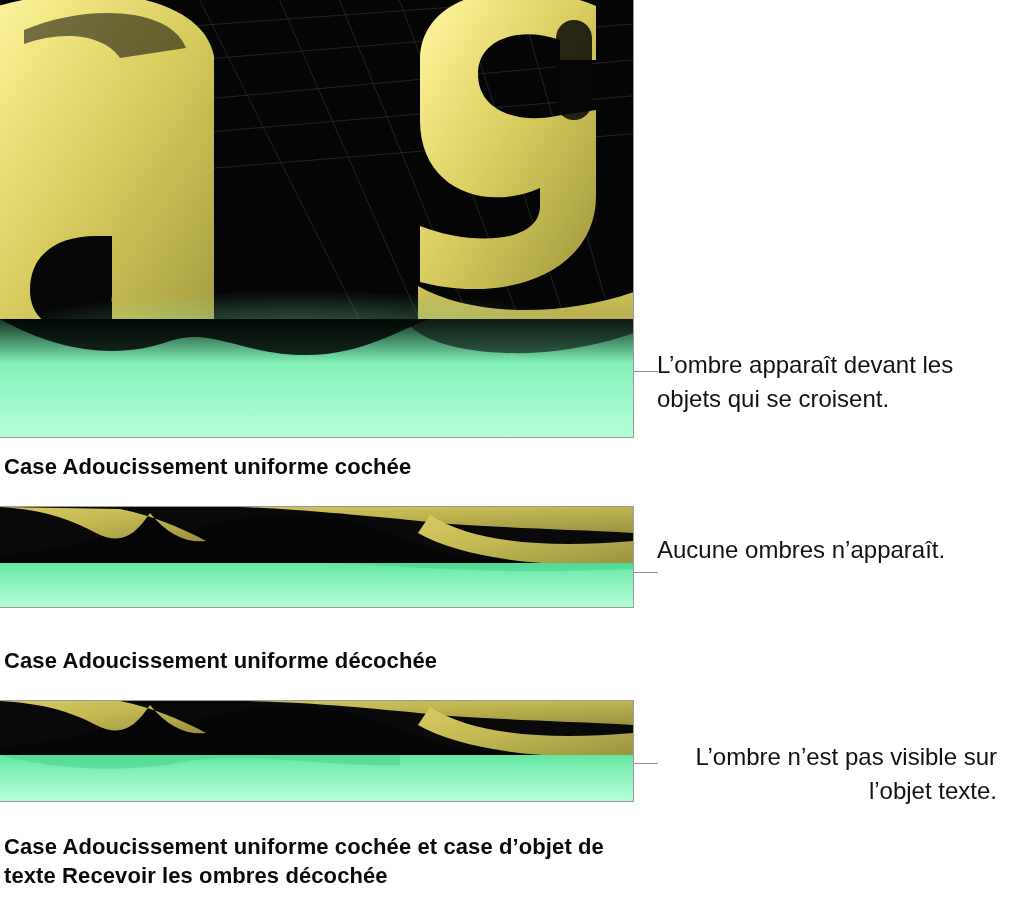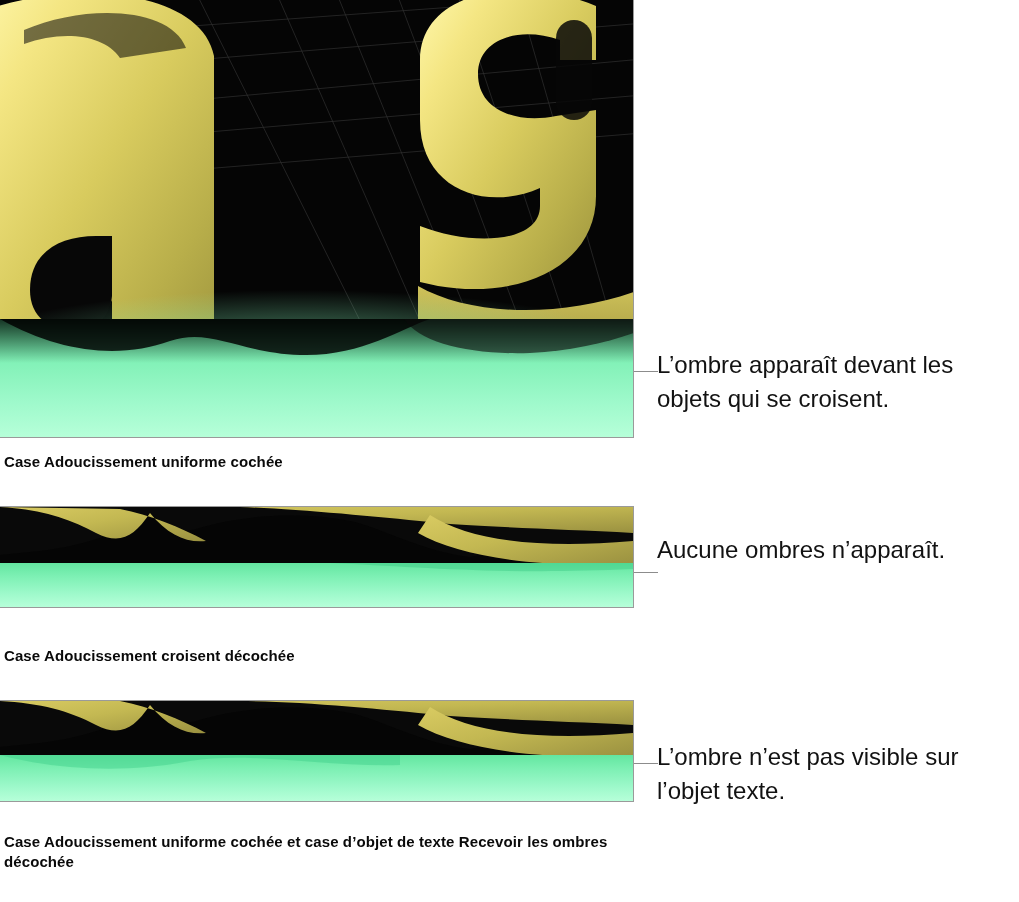--- a/index.html
+++ b/index.html
@@ -95,40 +95,40 @@
     left: 0;
     top: 0;
     width: 100%;
     height: 100%;
   }
 
   
   .caption {
     position: absolute;
     left: 4px;
-    font-size: 15px;
+    font-size: 22px;
     font-weight: 700;
     letter-spacing: .1px;
     color: #0a0a0a;
     line-height: 1.32;
   }
   #caption1 { top: 452px; }
   #caption2 { top: 646px; }
   #caption3 { top: 832px; width: 620px; }
 
   
   .callout {
     position: absolute;
     font-size: 24px;
     line-height: 1.42;
     color: #121212;
   }
   #callout1 { left: 657px; top: 348px; width: 360px; }
   #callout2 { left: 657px; top: 533px; width: 350px; }
-  #callout3 { left: 657px; top: 740px; width: 340px; }
+  #callout3 { left: 657px; top: 740px; width: 340px; text-align: right; }
 
   
   .leader {
     position: absolute;
     height: 1px;
     background: #8c8c8c;
   }
   #leader1 { left: 634px; top: 371px; width: 24px; }
   #leader2 { left: 634px; top: 572px; width: 24px; }
   #leader3 { left: 634px; top: 763px; width: 24px; }
@@ -234,21 +234,21 @@
       <path d="M430 8 C470 34 540 42 634 34 L634 56 C540 62 460 50 418 26 Z" fill="url(#gold2)"></path>
     </svg>
 
     <div class="ground">
       <svg viewBox="0 0 634 44" preserveAspectRatio="none" width="634" height="44" style="position:absolute;inset:0">
         <path d="M0 0 L634 0 L634 6 C500 12 420 4 330 0 Z" fill="#2fbf7c" opacity="0.35"></path>
       </svg>
     </div>
   </div>
 
-  <div class="caption" id="caption2">Case Adoucissement croisent décochée</div>
+  <div class="caption" id="caption2">Case Adoucissement uniforme décochée</div>
   <div class="leader" id="leader2"></div>
   <div class="callout" id="callout2">Aucune ombres n’apparaît.</div>
 
   <div class="figure" id="panel3">
     <div class="backdrop"></div>
 
     <svg viewBox="0 0 634 102" preserveAspectRatio="none" width="634" height="102" style="position:absolute;inset:0">
       <defs>
         <linearGradient id="gold3" x1="0" y1="0" x2="1" y2="1">
           <stop offset="0%" stop-color="#d9cb62"></stop>

